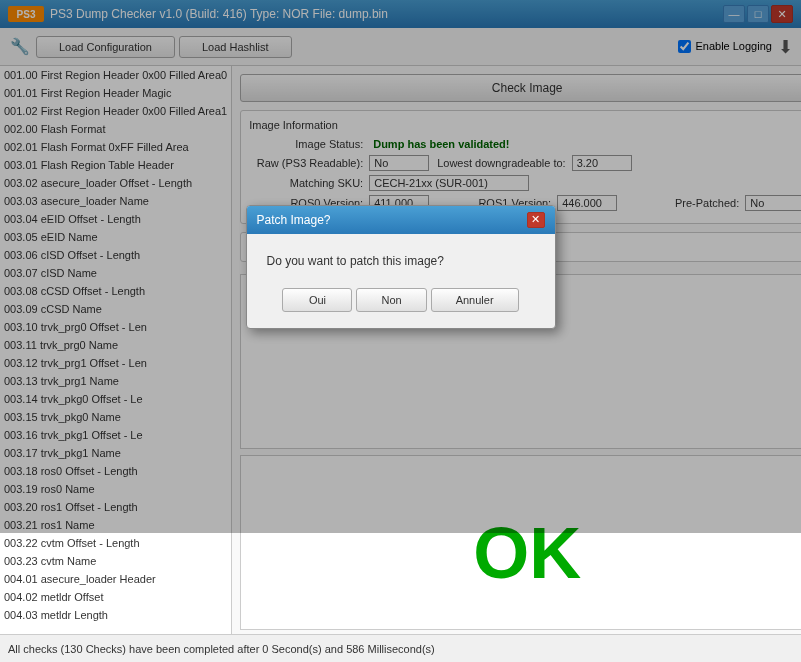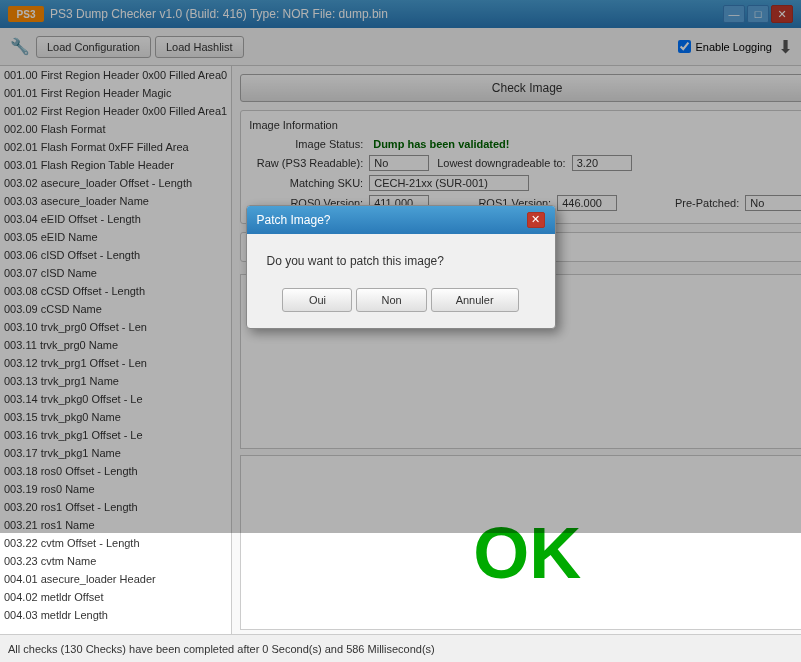--- a/index.html
+++ b/index.html
@@ -69,21 +69,21 @@
       height: 38px;
       display: flex;
       align-items: center;
       padding: 0 8px;
       gap: 4px;
     }
     .toolbar-btn {
       background: linear-gradient(to bottom, #fefefe, #e8e8e8);
       border: 1px solid #aaa;
       border-radius: 3px;
-      padding: 4px 10px;
+      padding: 4px 22px;
       cursor: pointer;
       font-size: 11px;
       color: #333;
     }
     .toolbar-icon {
       width: 24px;
       height: 24px;
       display: flex;
       align-items: center;
       justify-content: center;
@@ -91,21 +91,21 @@
       color: #555;
     }
     .toolbar-right {
       margin-left: auto;
       display: flex;
       align-items: center;
       gap: 6px;
     }
     .enable-logging {
       display: flex;
-      align-items: center;
+      align-items: flex-start;
       gap: 4px;
       font-size: 11px;
     }
     .download-icon {
       font-size: 18px;
       color: #555;
       cursor: pointer;
     }
 
     

